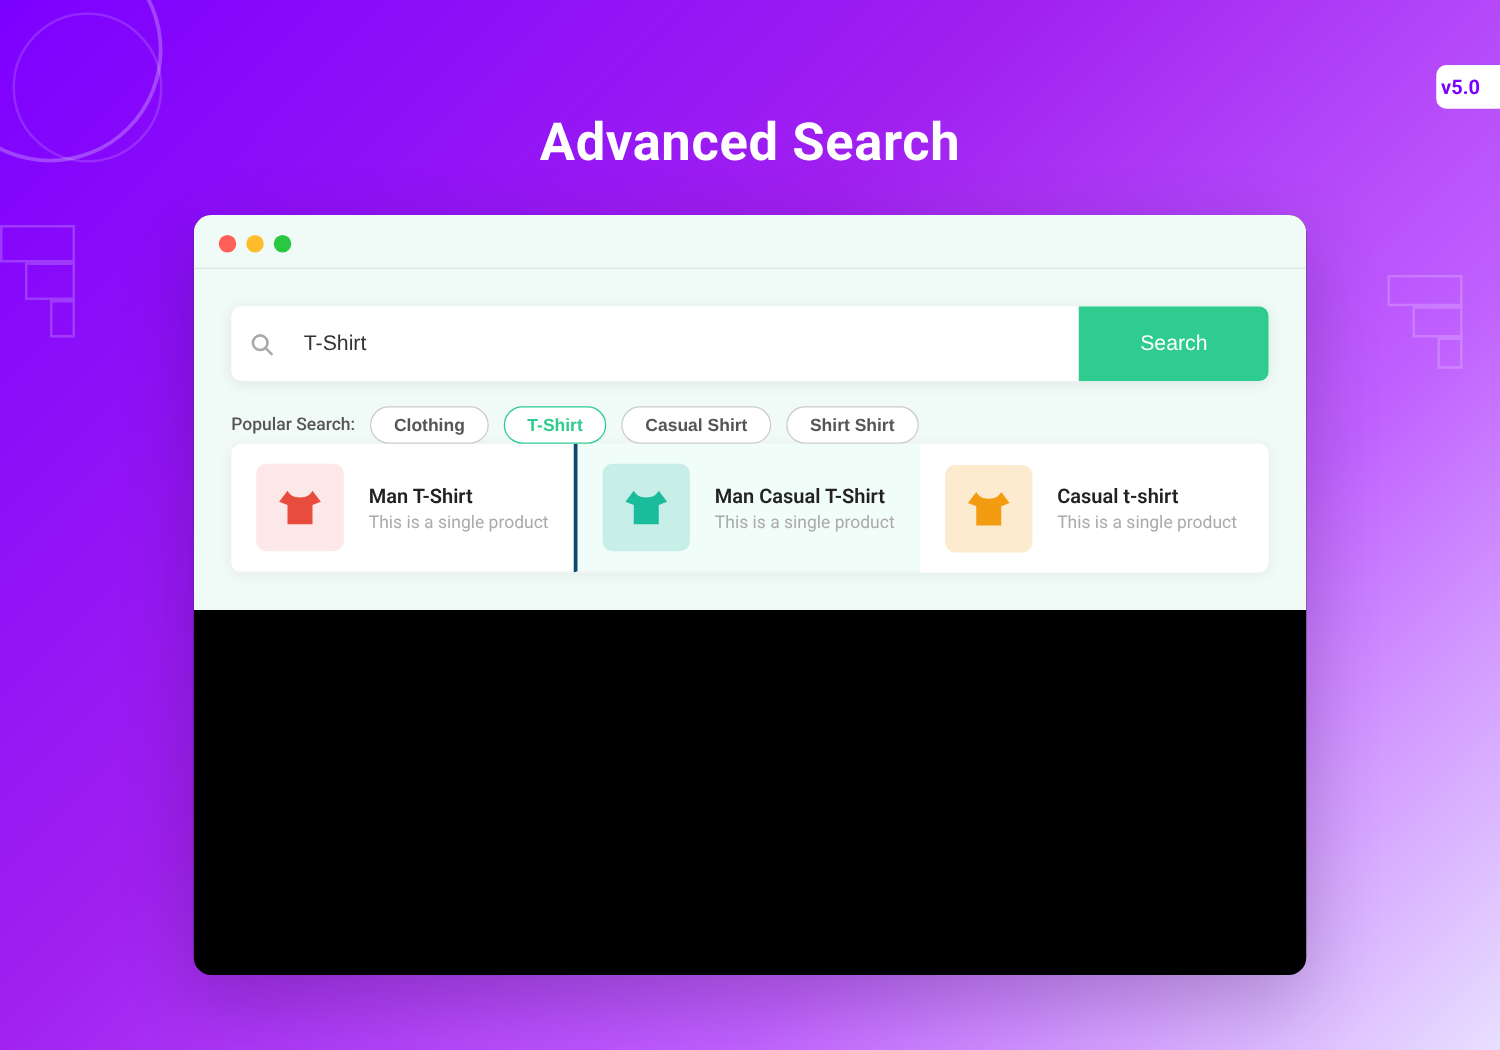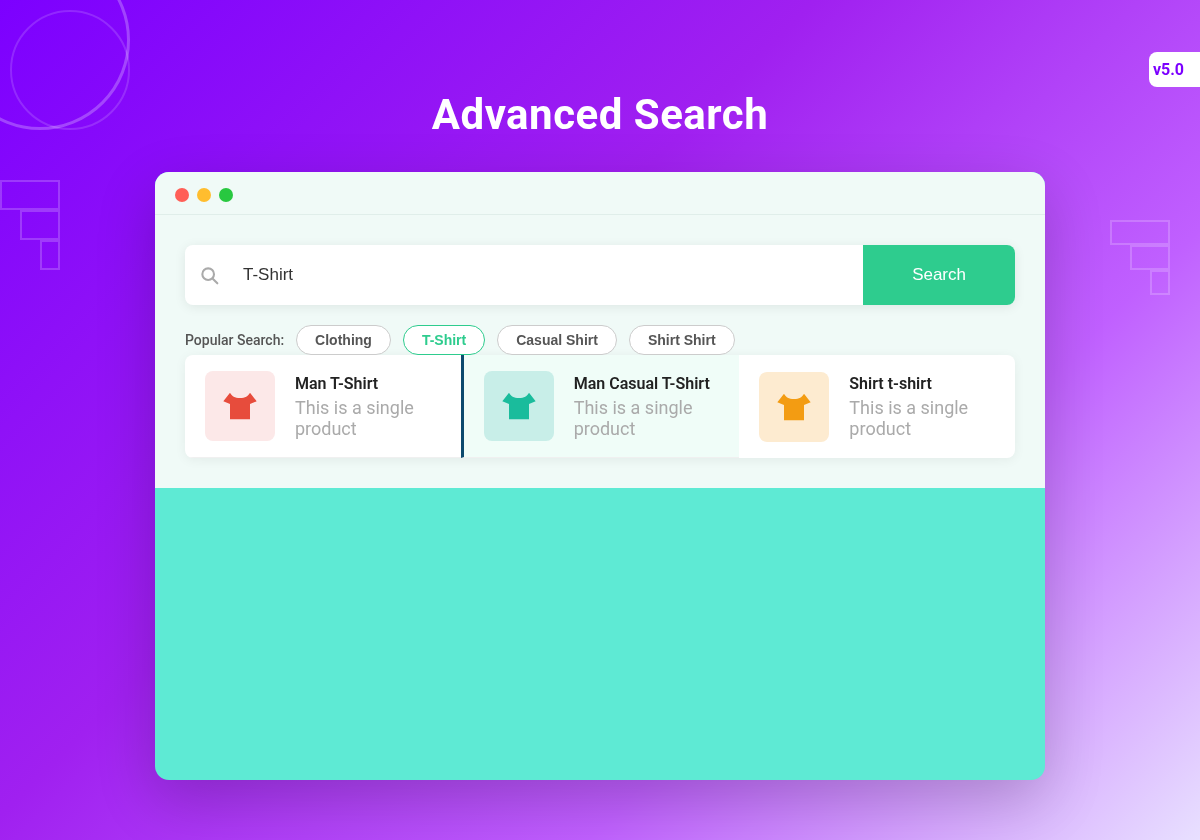--- a/index.html
+++ b/index.html
@@ -89,21 +89,21 @@
       letter-spacing: 0.5px;
     }
 
     
     .browser-window {
       position: absolute;
       top: 172px;
       left: 155px;
       right: 155px;
       bottom: 60px;
-      background: #5eead4;
+      background: #000000;
       border-radius: 14px;
       box-shadow: 0 20px 60px rgba(0,0,0,0.2);
       overflow: hidden;
     }
 
     
     .browser-chrome {
       background: #f0faf7;
       padding: 16px 20px 12px;
       display: flex;
@@ -248,21 +248,21 @@
     }
 
     .result-name {
       font-size: 16px;
       font-weight: 600;
       color: #222;
       margin-bottom: 4px;
     }
 
     .result-desc {
-      font-size: 18px;
+      font-size: 14px;
       color: #aaa;
     }
 
     
     .tshirt-icon {
       width: 40px;
       height: 40px;
     }
   </style>
 </head>
@@ -344,20 +344,20 @@
         </div>
       </div>
 
       <div class="result-item">
         <div class="result-thumbnail" style="background-color: #fdebd0;">
           <svg class="tshirt-icon" viewBox="0 0 60 50" fill="#f39c12">
             <path d="M15 5 L5 18 L15 22 L15 45 L45 45 L45 22 L55 18 L45 5 C42 10 38 13 30 13 C22 13 18 10 15 5 Z"></path>
           </svg>
         </div>
         <div class="result-info">
-          <div class="result-name">Shirt t-shirt</div>
+          <div class="result-name">Casual t-shirt</div>
           <div class="result-desc">This is a single product</div>
         </div>
       </div>
 
     </div>
   </div>
 </div>
 
 </body></html>

